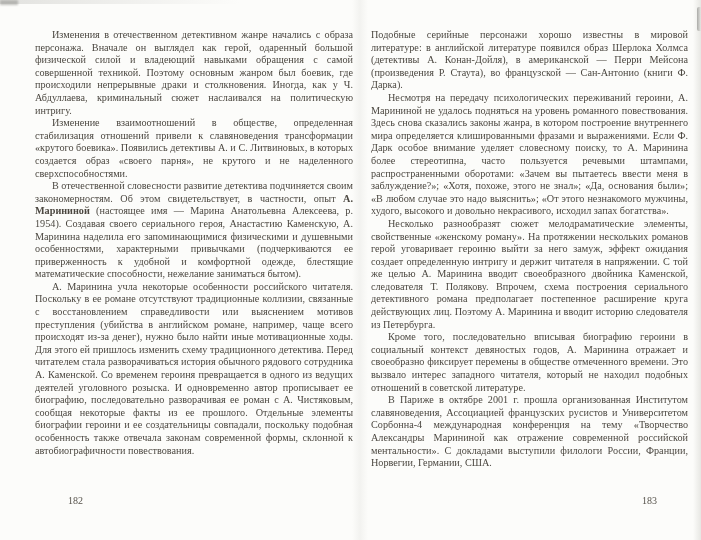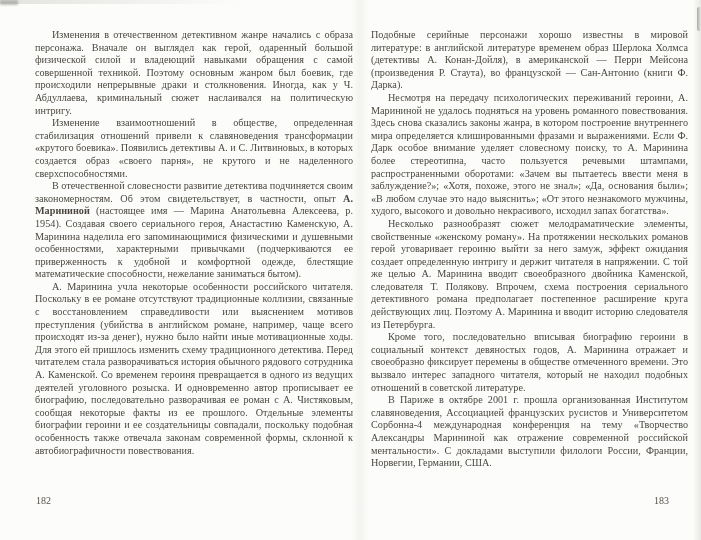--- a/index.html
+++ b/index.html
@@ -30,23 +30,24 @@
     -webkit-hyphens: auto;
     hyphens: auto;
   }
   .para.noindent { text-indent: 0; }
   .para b { font-weight: bold; }
   .pagenum {
     position: absolute;
     top: 495px;
     font-size: 10px;
     color: #55514a;
+    margin-left: 32px;
   }
   .pagenum-left  { left: 36px; }
-  .pagenum-right { right: 32px; }
+  .pagenum-right { right: 44px; }
   
   .edge-right {
     position: absolute;
     right: 0; top: 0;
     width: 8px; height: 100%;
     background: linear-gradient(to right, rgba(233,233,229,0), #e7e7e3);
   }
   .mark-top-left {
     position: absolute;
     left: 0; top: 0;
@@ -89,21 +90,21 @@
   <div class="edge-right"></div>
 
   <div class="page page-left">
     <p class="para">Изменения в отечественном детективном жанре начались с образа персонажа. Вначале он выглядел как герой, одаренный большой физической силой и владеющий навыками обращения с самой совершенной техникой. Поэтому основным жанром был боевик, где происходили непрерывные драки и столкновения. Иногда, как у Ч. Абдуллаева, криминальный сюжет наслаивался на политическую интригу.</p>
     <p class="para">Изменение взаимоотношений в обществе, определенная стабилизация отношений привели к славяноведения трансформации «крутого боевика». Появились детективы А. и С. Литвиновых, в которых создается образ «своего парня», не крутого и не наделенного сверхспособностями.</p>
     <p class="para"><span>В отечественной словесности развитие детектива подчиняется своим закономерностям. Об этом свидетельствует, в частности, опыт </span><b>А. Марининой</b><span> (настоящее имя — Марина Анатольевна Алексеева, р. 1954). Создавая своего сериального героя, Анастастию Каменскую, А. Маринина наделила его запоминающимися физическими и душевными особенностями, характерными привычками (подчеркиваются ее приверженность к удобной и комфортной одежде, блестящие математические способности, нежелание заниматься бытом).</span></p>
     <p class="para">А. Маринина учла некоторые особенности российского читателя. Поскольку в ее романе отсутствуют традиционные коллизии, связанные с восстановлением справедливости или выяснением мотивов преступления (убийства в английском романе, например, чаще всего происходят из-за денег), нужно было найти иные мотивационные ходы. Для этого ей пришлось изменить схему традиционного детектива. Перед читателем стала разворачиваться история обычного рядового сотрудника А. Каменской. Со временем героиня превращается в одного из ведущих деятелей уголовного розыска. И одновременно автор прописывает ее биографию, последовательно разворачивая ее роман с А. Чистяковым, сообщая некоторые факты из ее прошлого. Отдельные элементы биографии героини и ее создательницы совпадали, поскольку подобная особенность также отвечала законам современной формы, склонной к автобиографичности повествования.</p>
   </div>
 
   <div class="page page-right">
-    <p class="para noindent">Подобные серийные персонажи хорошо известны в мировой литературе: в английской литературе временем образ Шерлока Холмса (детективы А. Конан-Дойля), в американской — Перри Мейсона (произведения Р. Стаута), во французской — Сан-Антонио (книги Ф. Дарка).</p>
+    <p class="para noindent">Подобные серийные персонажи хорошо известны в мировой литературе: в английской литературе появился образ Шерлока Холмса (детективы А. Конан-Дойля), в американской — Перри Мейсона (произведения Р. Стаута), во французской — Сан-Антонио (книги Ф. Дарка).</p>
     <p class="para">Несмотря на передачу психологических переживаний героини, А. Марининой не удалось подняться на уровень романного повествования. Здесь снова сказались законы жанра, в котором построение внутреннего мира определяется клишированными фразами и выражениями. Если Ф. Дарк особое внимание уделяет словесному поиску, то А. Маринина более стереотипна, часто пользуется речевыми штампами, распространенными оборотами: «Зачем вы пытаетесь ввести меня в заблуждение?»; «Хотя, похоже, этого не знал»; «Да, основания были»; «В любом случае это надо выяснить»; «От этого незнакомого мужчины, худого, высокого и довольно некрасивого, исходил запах богатства».</p>
     <p class="para">Несколько разнообразят сюжет мелодраматические элементы, свойственные «женскому роману». На протяжении нескольких романов герой уговаривает героиню выйти за него замуж, эффект ожидания создает определенную интригу и держит читателя в напряжении. С той же целью А. Маринина вводит своеобразного двойника Каменской, следователя Т. Полякову. Впрочем, схема построения сериального детективного романа предполагает постепенное расширение круга действующих лиц. Поэтому А. Маринина и вводит историю следователя из Петербурга.</p>
     <p class="para">Кроме того, последовательно вписывая биографию героини в социальный контекст девяностых годов, А. Маринина отражает и своеобразно фиксирует перемены в обществе отмеченного времени. Это вызвало интерес западного читателя, который не находил подобных отношений в советской литературе.</p>
     <p class="para">В Париже в октябре 2001 г. прошла организованная Институтом славяноведения, Ассоциацией французских русистов и Университетом Сорбонна-4 международная конференция на тему «Творчество Александры Марининой как отражение современной российской ментальности». С докладами выступили филологи России, Франции, Норвегии, Германии, США.</p>
   </div>
 
   <div class="pagenum pagenum-left">182</div>
   <div class="pagenum pagenum-right">183</div>
 
 </div>

